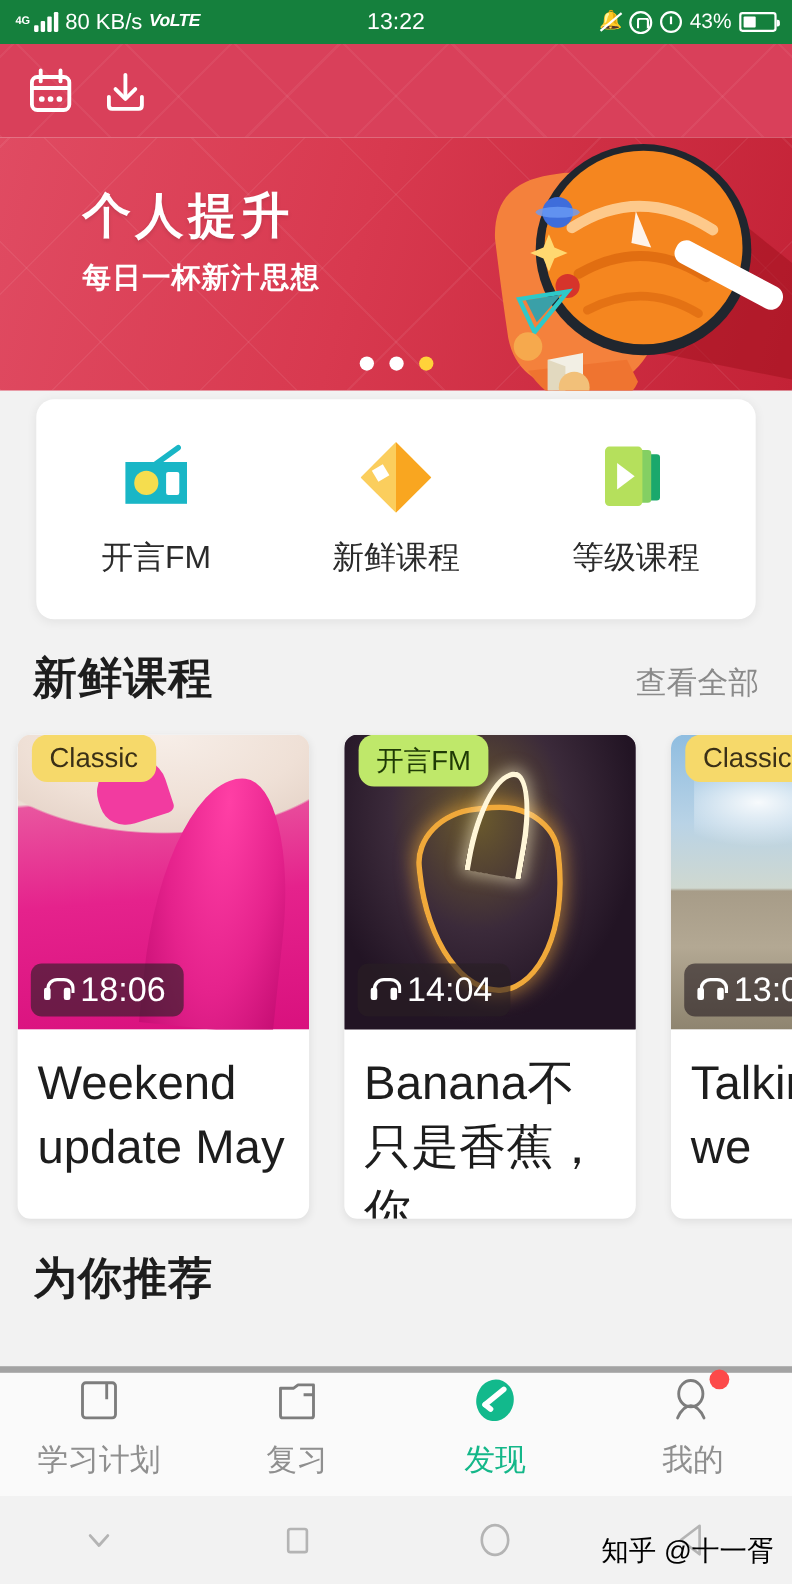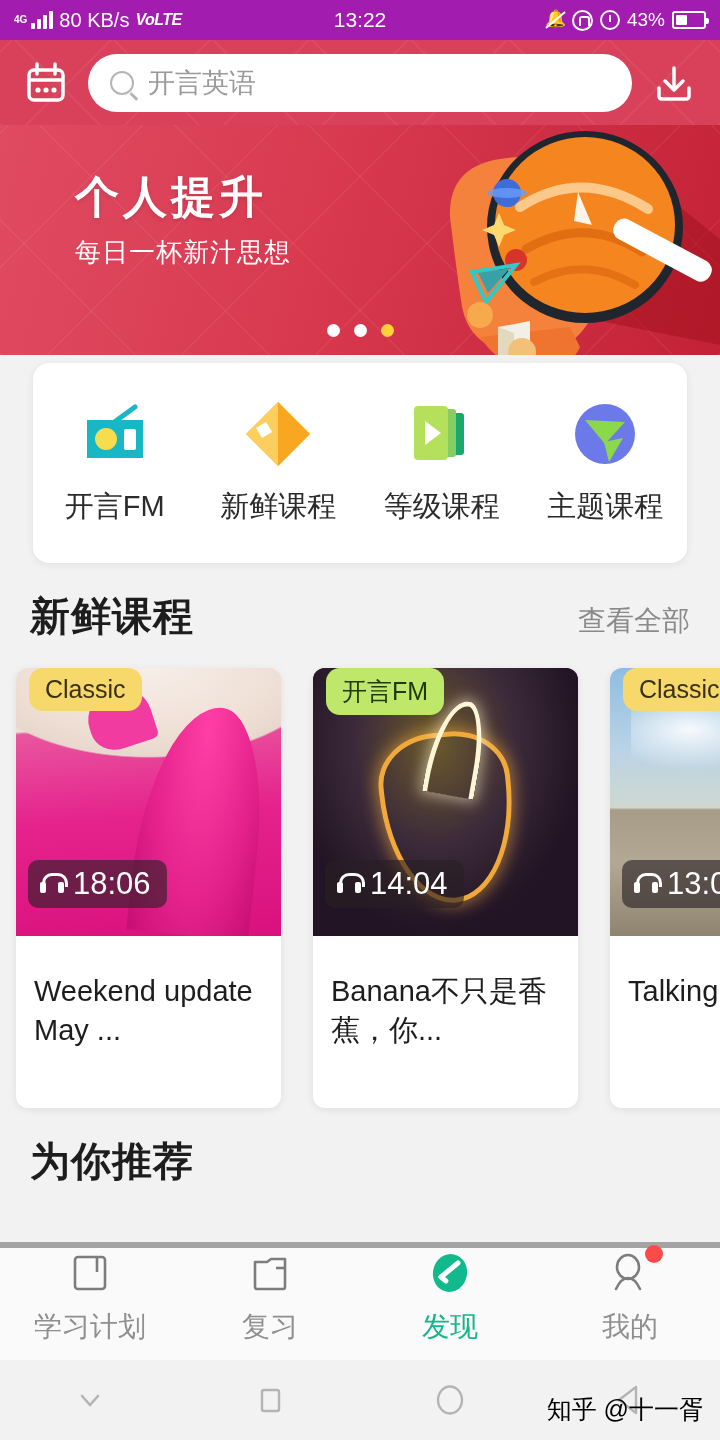--- a/index.html
+++ b/index.html
@@ -5,21 +5,21 @@
   * { margin:0; padding:0; box-sizing:border-box; }
   html,body { width:720px; height:1440px; }
   body {
     font-family:"Liberation Sans","DejaVu Sans",sans-serif;
     background:#f2f2f2; overflow:hidden; position:relative;
   }
   .phone { width:720px; height:1440px; position:relative; overflow:hidden; background:#f2f2f2; }
 
   
   .statusbar {
-    height:40px; background:#a21caf; color:#fff;
+    height:40px; background:#15803d; color:#fff;
     display:flex; align-items:center; padding:0 14px;
     font-size:20px; font-weight:bold; position:relative;
   }
   .sb-left { display:flex; align-items:center; gap:6px; }
   .sig { display:flex; align-items:flex-end; gap:2px; height:18px; }
   .sig i { display:block; width:4px; background:#fff; border-radius:1px; }
   .sig i:nth-child(1){height:6px}.sig i:nth-child(2){height:10px}
   .sig i:nth-child(3){height:14px}.sig i:nth-child(4){height:18px}
   .tiny4g { font-size:10px; font-weight:bold; line-height:1; margin-right:-2px; }
   .sb-speed { font-size:20px; font-weight:normal; }
@@ -61,21 +61,21 @@
   .banner { height:230px; position:relative; overflow:hidden;
     background:linear-gradient(105deg,#e04b62 0%,#d8394f 45%,#c32236 100%); }
   .banner:before{
     content:""; position:absolute; inset:0;
     background:
       repeating-linear-gradient(45deg, rgba(255,255,255,.06) 0 1.5px, transparent 1.5px 95px),
       repeating-linear-gradient(-45deg, rgba(255,255,255,.06) 0 1.5px, transparent 1.5px 95px);
   }
   .banner-text { position:absolute; left:75px; top:48px; z-index:3; color:#fff; }
   .banner-title { font-size:44px; font-weight:bold; letter-spacing:4px; line-height:1.1; text-shadow:0 2px 4px rgba(0,0,0,.12); }
-  .banner-sub { font-size:26px; font-weight:normal; margin-top:14px; letter-spacing:1px; }
+  .banner-sub { font-size:26px; font-weight:bold; margin-top:14px; letter-spacing:1px; }
   .banner-art { position:absolute; right:-10px; top:-28px; width:400px; height:280px; z-index:2; }
   .dots { position:absolute; left:0; right:0; bottom:18px; display:flex; justify-content:center; gap:14px; z-index:4; }
   .dots span { width:13px; height:13px; border-radius:50%; background:#fff; display:block; }
   .dots span.active { background:#ffd23a; }
 
   
   .quicknav {
     position:absolute; left:33px; right:33px; top:363px; height:200px;
     background:#fff; border-radius:16px; box-shadow:0 2px 10px rgba(0,0,0,.07);
     display:flex; align-items:center; z-index:5;
@@ -91,27 +91,27 @@
 
   
   .cards { display:flex; gap:32px; padding:0 16px; margin-top:24px; }
   .card { width:265px; flex:0 0 auto; background:#fff; border-radius:12px;
           box-shadow:0 2px 8px rgba(0,0,0,.08); overflow:hidden; }
   .card-thumb { height:268px; position:relative; overflow:hidden; }
   .badge { position:absolute; left:13px; top:0; border-radius:14px;
            padding:7px 16px; font-size:25px; color:#3a3017; z-index:3; }
   .badge.classic { background:#f6d96a; }
   .badge.fm { background:#bfe86a; color:#1f3a05; }
-  .duration { position:absolute; left:12px; bottom:28px; z-index:3;
+  .duration { position:absolute; left:12px; bottom:12px; z-index:3;
      background:rgba(40,30,35,.62); color:#fff; border-radius:10px;
      padding:6px 16px 6px 12px; font-size:31px; display:flex; align-items:center; gap:9px; }
   .hp { width:24px; height:22px; position:relative; flex:0 0 auto; }
   .hp:before{content:"";position:absolute;left:2px;top:0;width:20px;height:11px;border:3px solid #fff;border-bottom:none;border-radius:10px 10px 0 0;}
   .hp:after{content:"";position:absolute;left:0;top:9px;width:6px;height:11px;background:#fff;border-radius:2px;box-shadow:18px 0 0 #fff;}
-  .card-title { padding:36px 18px 26px; font-size:29px; line-height:1.35; color:#1d1d1d;
+  .card-title { padding:20px 18px 26px; font-size:43px; line-height:1.35; color:#1d1d1d;
                 word-break:break-word; height:172px; overflow:hidden; }
 
   
   .art-gown{position:absolute;inset:0;background:
      radial-gradient(ellipse 120% 60% at 50% 0%, #f7eee8 0%, #efe0d6 40%, #e8d7cc 55%, transparent 56%),
      linear-gradient(175deg,#f2e7de 0%,#ece0d6 22%,#e9559f 23%,#e5228c 55%,#d9117e 100%);}
   .art-gown:before{content:"";position:absolute;left:46%;top:14%;width:46%;height:86%;
      background:radial-gradient(ellipse at 50% 10%, #ff3fa5 0%, #e5228c 60%, #c60e74 100%);
      border-radius:60% 40% 0 0 / 80% 60% 0 0; transform:rotate(6deg);}
   .art-gown:after{content:"";position:absolute;left:27%;top:8%;width:24%;height:22%;
@@ -184,24 +184,20 @@
     <div class="hdr-icon">
       <svg width="46" height="46" viewBox="0 0 46 46">
         <rect x="6" y="10" width="34" height="30" rx="5" fill="none" stroke="#fff" stroke-width="3.5"></rect>
         <line x1="6" y1="20" x2="40" y2="20" stroke="#fff" stroke-width="3.5"></line>
         <line x1="14" y1="4" x2="14" y2="14" stroke="#fff" stroke-width="3.5" stroke-linecap="round"></line>
         <line x1="32" y1="4" x2="32" y2="14" stroke="#fff" stroke-width="3.5" stroke-linecap="round"></line>
         <circle cx="15" cy="30" r="2.6" fill="#fff"></circle>
           <circle cx="23" cy="30" r="2.6" fill="#fff"></circle>
           <circle cx="31" cy="30" r="2.6" fill="#fff"></circle>
       </svg>
-    </div>
-    <div class="searchbox">
-      <span class="mag"></span>
-      <span class="search-ph">开言英语</span>
     </div>
     <div class="hdr-icon">
       <svg width="46" height="46" viewBox="0 0 46 46">
         <line x1="23" y1="8" x2="23" y2="28" stroke="#fff" stroke-width="3.5" stroke-linecap="round"></line>
         <polyline points="14,21 23,30 32,21" fill="none" stroke="#fff" stroke-width="3.5" stroke-linecap="round" stroke-linejoin="round"></polyline>
         <path d="M8 28 L8 36 Q8 39 11 39 L35 39 Q38 39 38 36 L38 28" fill="none" stroke="#fff" stroke-width="3.5" stroke-linecap="round"></path>
       </svg>
     </div>
   </div>
 
@@ -270,30 +266,20 @@
         <svg width="72" height="62" viewBox="0 0 72 62">
           <rect x="44" y="10" width="14" height="42" rx="3" fill="#1aa86c"></rect>
           <rect x="34" y="6" width="16" height="48" rx="3" fill="#84cf63"></rect>
           <rect x="8" y="3" width="34" height="54" rx="4" fill="#b5e05c"></rect>
           <path d="M19 18 L35 30 L19 42 Z" fill="#fff"></path>
         </svg>
       </div>
       <div class="qn-label">等级课程</div>
     </div>
 
-    <div class="qn-item">
-      <div class="qn-ico">
-        <svg width="68" height="68" viewBox="0 0 68 68">
-          <circle cx="34" cy="34" r="30" fill="#6b7ae8"></circle>
-          <path d="M14 20 L54 22 L34 44 Z" fill="#8bd94a"></path>
-          <path d="M33 42 L52 38 L38 62 Z" fill="#8bd94a"></path>
-        </svg>
-      </div>
-      <div class="qn-label">主题课程</div>
-    </div>
 
   </div>
 
   <div style="height:212px"></div>
 
   <div class="section-head">
     <div class="section-title">新鲜课程</div>
     <div class="section-more">查看全部</div>
   </div>
 

